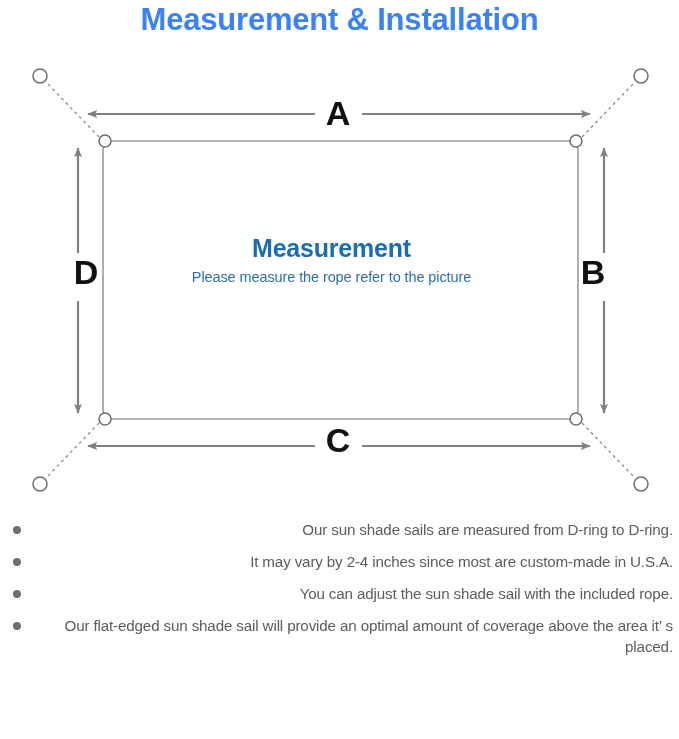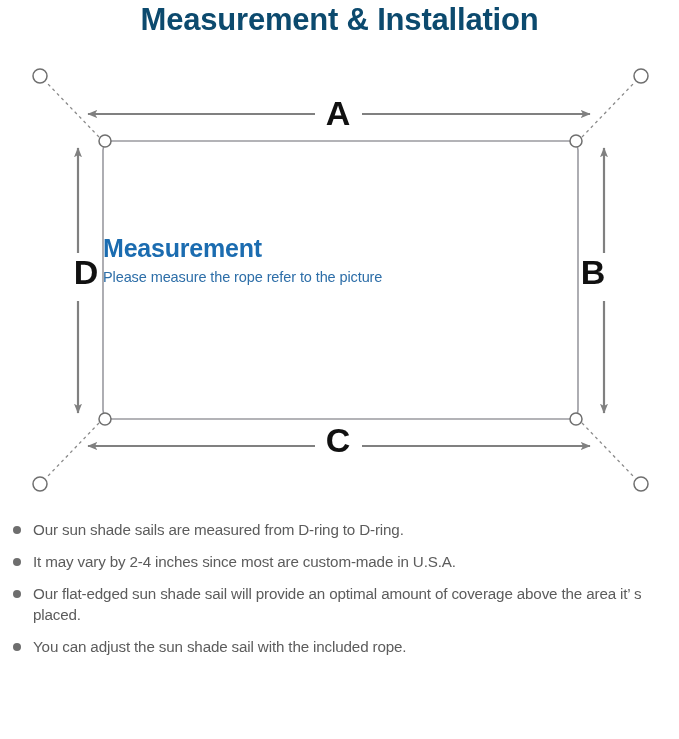--- a/index.html
+++ b/index.html
@@ -18,21 +18,21 @@
 
   
   #page-title {
     position: absolute;
     left: 0;
     top: 0;
     width: 679px;
     text-align: center;
     font-size: 31px;
     font-weight: bold;
-    color: #0c4a6e;
+    color: #3b82f6;
     letter-spacing: -0.2px;
     line-height: 38px;
     padding-top: 1px;
   }
 
   
   #diagram-area {
     position: absolute;
     left: 0;
     top: 48px;
@@ -55,24 +55,24 @@
     text-align: center;
   }
   #dim-a { left: 316px; top: 48px; width: 44px; }
   #dim-c { left: 316px; top: 375px; width: 44px; }
   #dim-b { left: 571px; top: 207px; width: 44px; }
   #dim-d { left: 64px;  top: 207px; width: 44px; }
 
   
   #center-text {
     position: absolute;
-    left: 103px;
+    left: 94px;
     top: 185px;
     width: 475px;
-    text-align: left;
+    text-align: center;
   }
   #center-title {
     font-size: 25px;
     font-weight: bold;
     color: #1b6cb0;
     line-height: 30px;
     letter-spacing: -0.2px;
   }
   #center-subtitle {
     font-size: 14.5px;
@@ -92,20 +92,21 @@
   }
   .note-item {
     position: relative;
     padding-left: 33px;
     padding-right: 6px;
     margin-bottom: 11px;
     font-size: 15.2px;
     line-height: 21px;
     color: #5c5c5c;
     letter-spacing: -0.15px;
+    text-align: right;
   }
   .note-bullet {
     position: absolute;
     left: 13px;
     top: 7px;
     width: 8px;
     height: 8px;
     border-radius: 50%;
     background: #6e6e6e;
   }
@@ -192,21 +193,21 @@
   </div>
 
   <div class="note-item">
     <span class="note-bullet"></span>
     <span>It may vary by 2-4 inches since most are custom-made in U.S.A.</span>
   </div>
 
 
   <div class="note-item">
     <span class="note-bullet"></span>
+    <span>You can adjust the sun shade sail with the included rope.</span>
+  </div>
+
+  <div class="note-item">
+    <span class="note-bullet"></span>
     <span>Our flat-edged sun shade sail will provide an optimal amount of coverage above the area it’ s placed.</span>
   </div>
 
-  <div class="note-item">
-    <span class="note-bullet"></span>
-    <span>You can adjust the sun shade sail with the included rope.</span>
-  </div>
-
 </div>
 
 </body></html>

